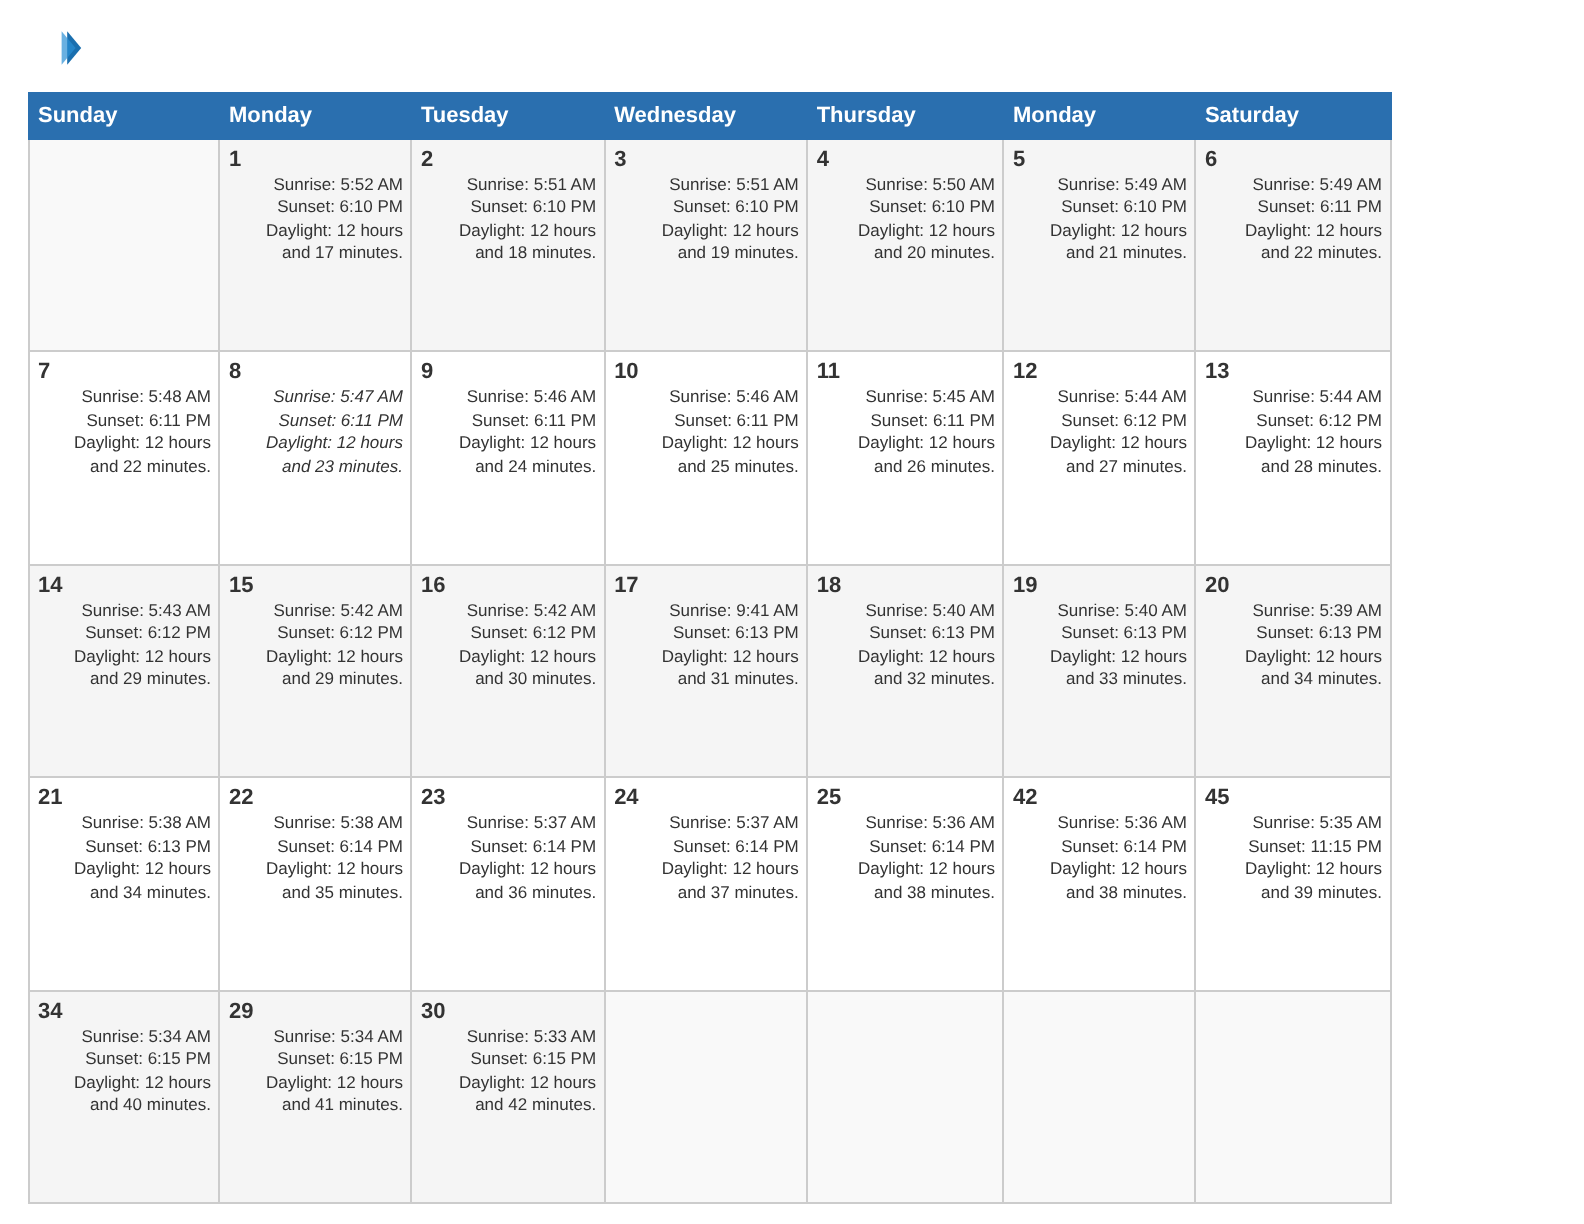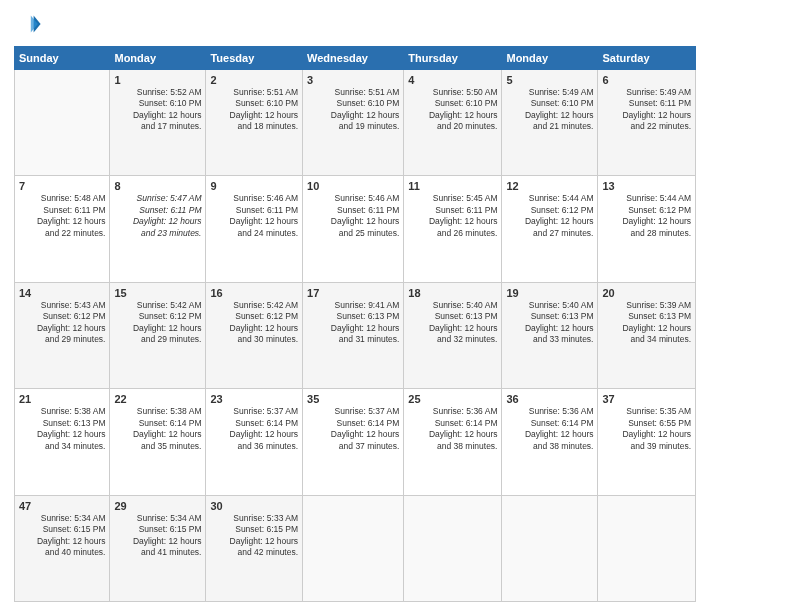--- a/index.html
+++ b/index.html
@@ -295,51 +295,51 @@
 and 35 minutes.</div>
           </td>
           <td>
             <span class="day-num">23</span>
             <div class="day-info" style="white-space: pre-line;">Sunrise: 5:37 AM
 Sunset: 6:14 PM
 Daylight: 12 hours
 and 36 minutes.</div>
           </td>
           <td>
-            <span class="day-num">35</span>
+            <span class="day-num">24</span>
             <div class="day-info" style="white-space: pre-line;">Sunrise: 5:37 AM
 Sunset: 6:14 PM
 Daylight: 12 hours
 and 37 minutes.</div>
           </td>
           <td>
             <span class="day-num">25</span>
             <div class="day-info" style="white-space: pre-line;">Sunrise: 5:36 AM
 Sunset: 6:14 PM
 Daylight: 12 hours
 and 38 minutes.</div>
           </td>
           <td>
-            <span class="day-num">36</span>
+            <span class="day-num">42</span>
             <div class="day-info" style="white-space: pre-line;">Sunrise: 5:36 AM
 Sunset: 6:14 PM
 Daylight: 12 hours
 and 38 minutes.</div>
           </td>
           <td>
-            <span class="day-num">37</span>
+            <span class="day-num">45</span>
             <div class="day-info" style="white-space: pre-line;">Sunrise: 5:35 AM
-Sunset: 6:55 PM
+Sunset: 11:15 PM
 Daylight: 12 hours
 and 39 minutes.</div>
           </td>
         </tr>
         <tr>
           <td>
-            <span class="day-num">47</span>
+            <span class="day-num">34</span>
             <div class="day-info" style="white-space: pre-line;">Sunrise: 5:34 AM
 Sunset: 6:15 PM
 Daylight: 12 hours
 and 40 minutes.</div>
           </td>
           <td>
             <span class="day-num">29</span>
             <div class="day-info" style="white-space: pre-line;">Sunrise: 5:34 AM
 Sunset: 6:15 PM
 Daylight: 12 hours

